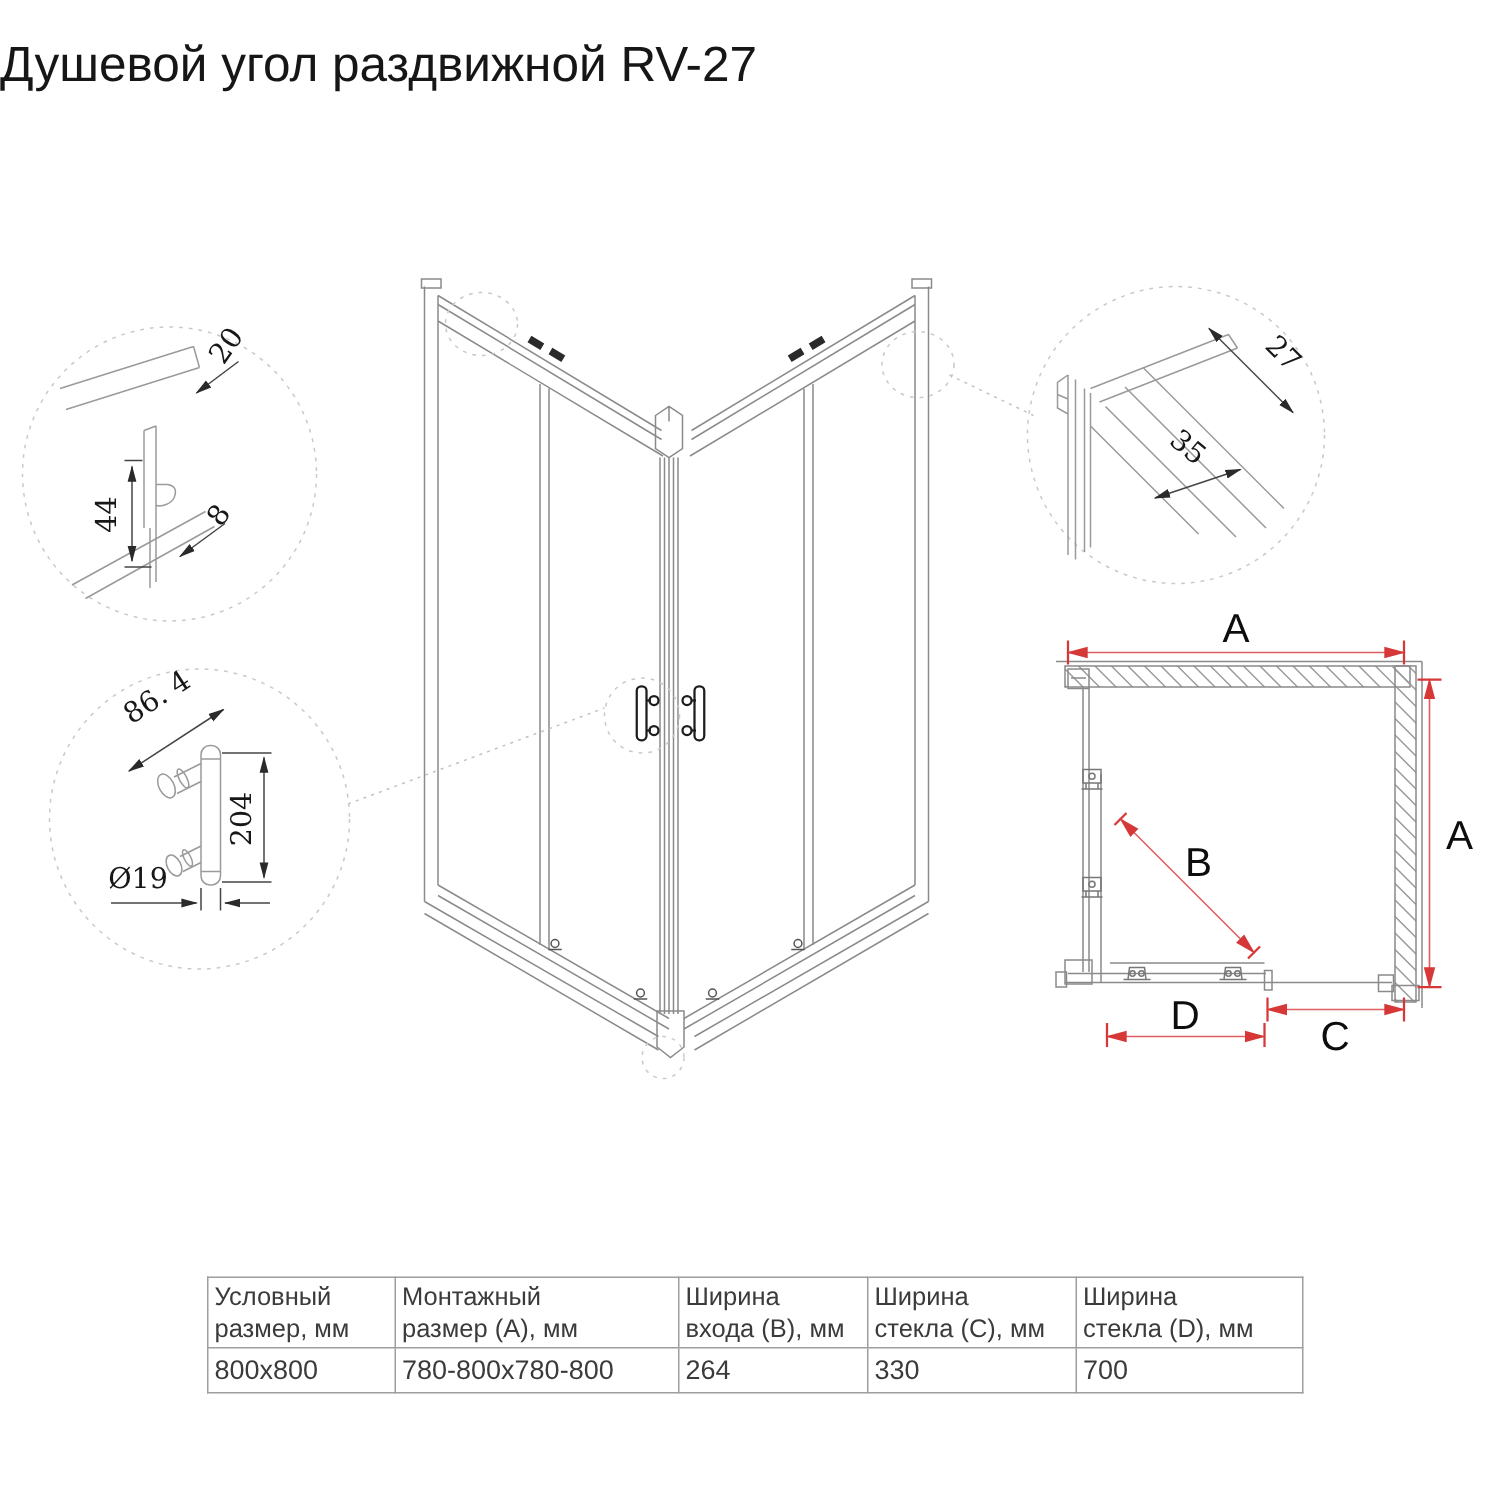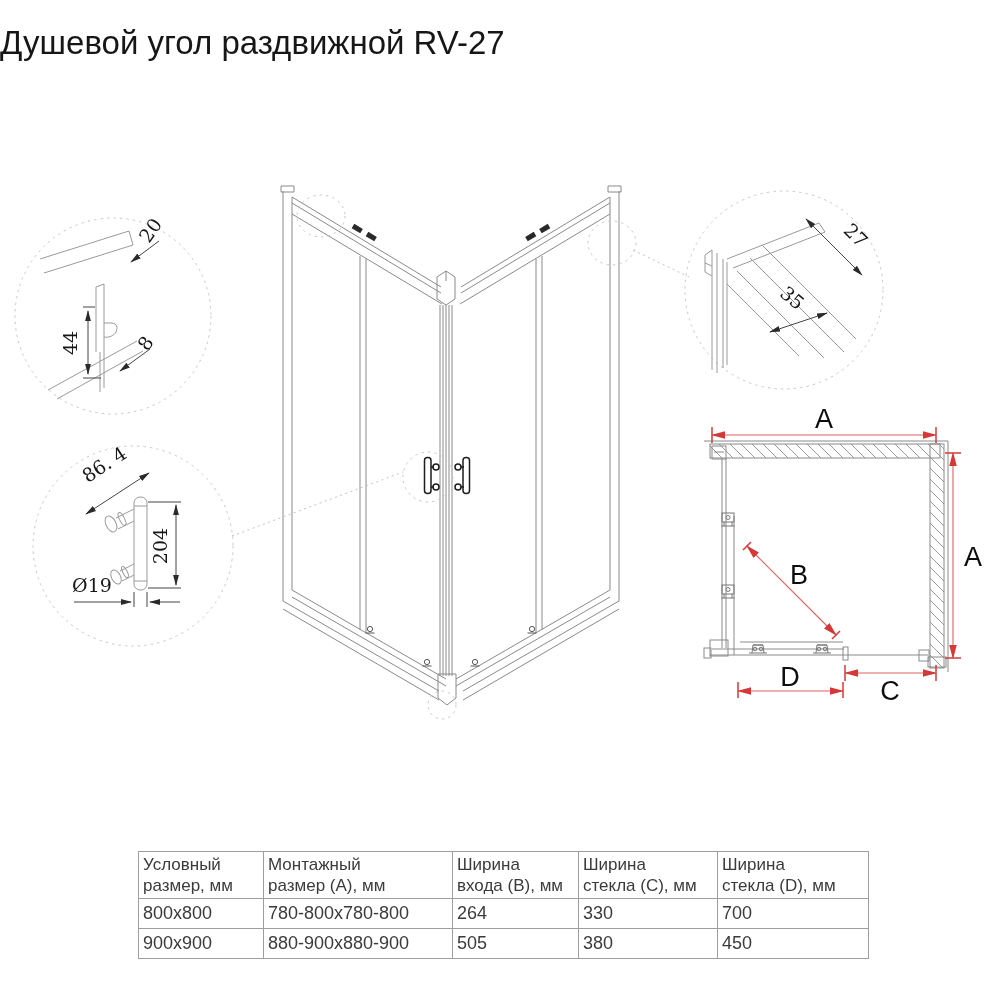--- a/index.html
+++ b/index.html
@@ -268,21 +268,14 @@
     </tr>
   </thead>
   <tbody>
     <tr>
       <td>800x800</td>
       <td>780-800x780-800</td>
       <td>264</td>
       <td>330</td>
       <td>700</td>
     </tr>
-    <tr>
-      <td>900x900</td>
-      <td>880-900x880-900</td>
-      <td>505</td>
-      <td>380</td>
-      <td>450</td>
-    </tr>
   </tbody>
 </table>
 
 </body></html>

